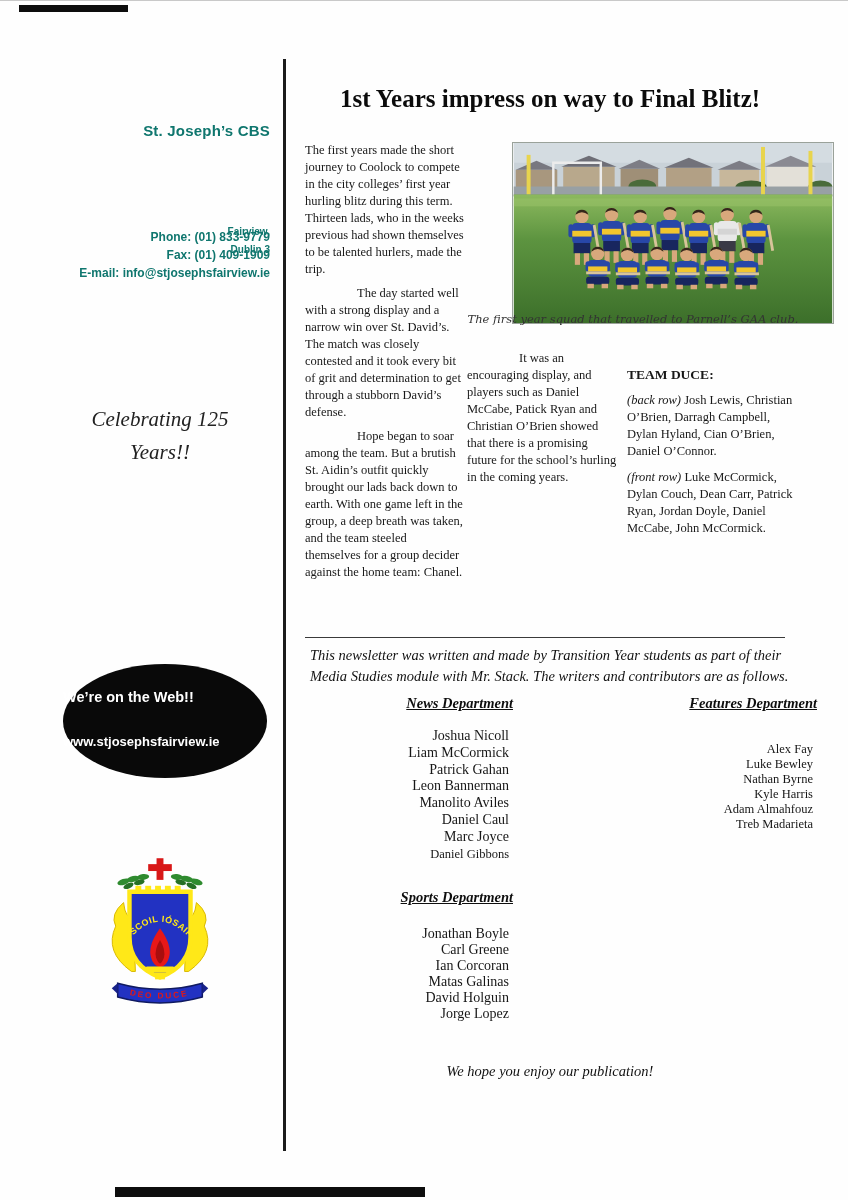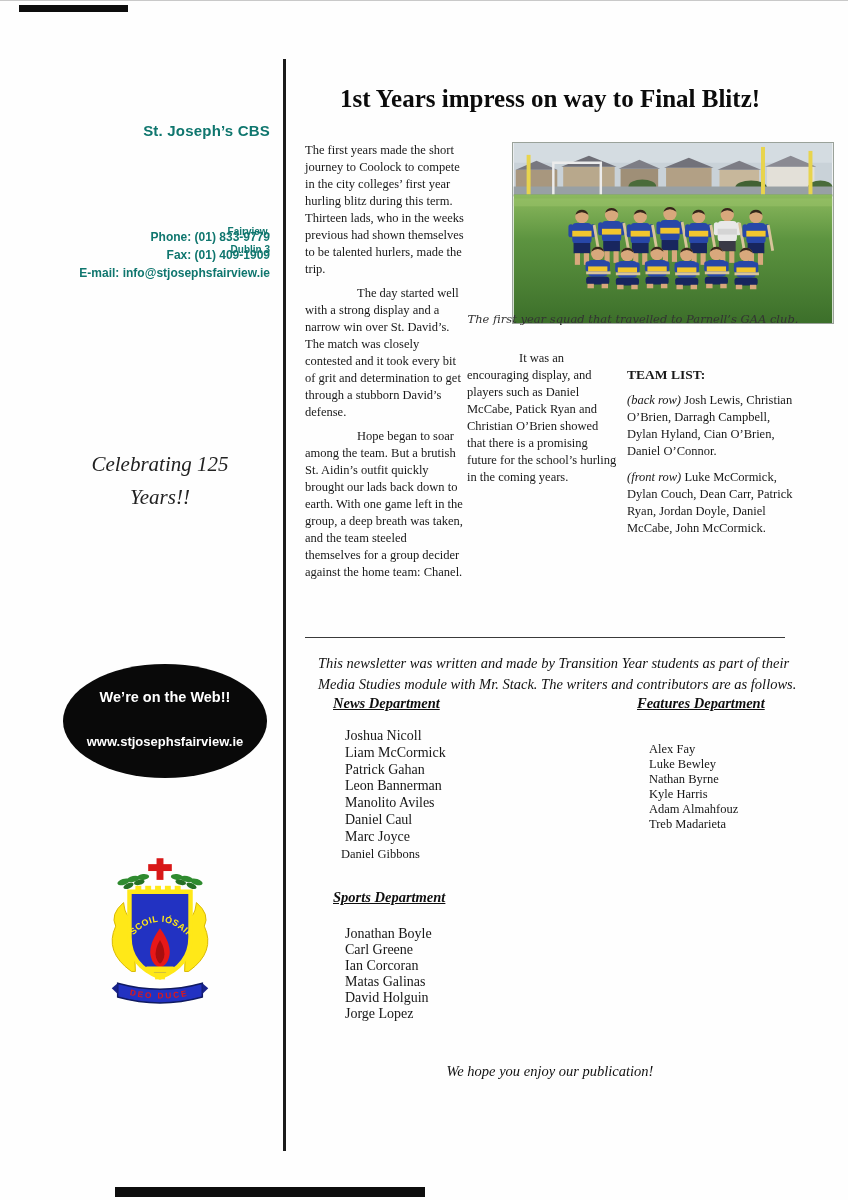--- a/index.html
+++ b/index.html
@@ -14,24 +14,24 @@
   .artifact-bottom{left:115px;top:1186px;width:310px;height:10px;}
   .vdivider{position:absolute;left:283px;top:58px;width:3px;height:1092px;background:#1c1c1c;}
 
   
   .sidebar-text{position:absolute;left:50px;width:220px;text-align:right;
     font-family:Liberation Sans, sans-serif;font-weight:bold;color:#0f766e;}
   .school-name{top:121px;font-size:15px;letter-spacing:0.2px;}
   .address-block{top:198px;font-size:10px;line-height:18px;margin-top:24px;}
   .contact-block{top:227px;font-size:12px;line-height:18px;}
   .anniversary{position:absolute;left:75px;top:402px;width:170px;text-align:center;
-    font-family:"Liberation Serif", serif;font-style:italic;font-size:21px;line-height:33px;color:#222;margin-top:45px;}
+    font-family:"Liberation Serif", serif;font-style:italic;font-size:21px;line-height:33px;color:#222;}
   .web-oval{position:absolute;left:63px;top:663px;width:204px;height:114px;background:#090909;
     border-radius:50%;display:flex;flex-direction:column;justify-content:space-between;
-    padding:25px 0 29px;box-sizing:border-box;text-align:center;color:#ffffff;
+    padding:25px 0 29px;box-sizing:border-box;color:#ffffff;
     font-family:"Liberation Sans", sans-serif;font-weight:bold;}
   .web-line1{font-size:14.5px;}
   .web-line2{font-size:13px;}
   .crest{position:absolute;left:96px;top:854px;width:128px;height:164px;}
 
   
   .headline{position:absolute;left:300px;top:84px;width:500px;margin:0;
     font-family:Liberation Serif, serif;font-weight:bold;font-size:25px;color:#0b0b0b;text-align:center;}
   .photo{position:absolute;left:472px;top:125px;width:322px;height:182px;border:1px solid #9aa29a;box-sizing:border-box;}
   .photo svg{display:block;}
@@ -41,26 +41,26 @@
   .col p{margin:0 0 7px 0;}
   .col p.indent{text-indent:52px;}
   .col1{left:305px;top:141px;width:160px;}
   .col2{left:467px;top:349px;width:150px;}
   .col3{left:627px;top:365px;width:172px;}
   .team-header{font-weight:bold;font-size:13.5px;margin:0 0 8px 0;}
   .row-label{font-style:italic;}
   .col3 p{margin:0 0 9px 0;}
 
   .rule{position:absolute;left:305px;top:636px;width:480px;border:none;border-top:1.5px solid #3a3a3a;margin:0;}
-  .credits-intro{position:absolute;left:310px;top:644px;width:486px;margin:8px;
+  .credits-intro{position:absolute;left:310px;top:644px;width:486px;margin:0;
     font-style:italic;font-size:14.5px;line-height:21px;color:#111;}
 
-  .dept{position:absolute;}
+  .dept{position:absolute;text-align:right;}
   .dept-header{font-weight:bold;font-style:italic;font-size:14.5px;text-decoration:underline;color:#0e0e0e;}
-  .dept-list{list-style:none;margin:12px;padding:0;color:#161616;}
+  .dept-list{list-style:none;margin:4px;padding:0;color:#161616;}
   .dept-news{left:333px;top:694px;width:180px;}
   .dept-news .dept-list{margin-top:16px;font-size:14px;line-height:16.8px;}
   .dept-news .dept-list li.small{font-size:12.5px;margin-left:-4px;}
   .dept-features{left:637px;top:694px;width:180px;}
   .dept-features .dept-list{margin-top:30px;font-size:12.5px;line-height:15px;}
   .dept-sports{left:333px;top:888px;width:180px;}
   .dept-sports .dept-list{margin-top:20px;font-size:14px;line-height:16px;}
 
   .closing{position:absolute;left:300px;top:1062px;width:500px;margin:0;text-align:center;
     font-style:italic;font-size:14.5px;color:#111;}
@@ -241,21 +241,21 @@
     <p>The first years made the short journey to Coolock to compete in the city colleges’ first year hurling blitz during this term. Thirteen lads, who in the weeks previous had shown themselves to be talented hurlers, made the trip.</p>
     <p class="indent">The day started well with a strong display and a narrow win over St. David’s. The match was closely contested and it took every bit of grit and determination to get through a stubborn David’s defense.</p>
     <p class="indent">Hope began to soar among the team. But a brutish St. Aidin’s outfit quickly brought our lads back down to earth. With one game left in the group, a deep breath was taken, and the team steeled themselves for a group decider against the home team: Chanel.</p>
   </div>
 
   <div class="col col2">
     <p class="indent">It was an encouraging display, and players such as Daniel McCabe, Patick Ryan and Christian O’Brien showed that there is a promising future for the school’s hurling in the coming years.</p>
   </div>
 
   <div class="col col3">
-    <p class="team-header">TEAM LIST:</p>
+    <p class="team-header">TEAM DUCE:</p>
     <p><span class="row-label">(back row) </span><span>Josh Lewis, Christian O’Brien, Darragh Campbell, Dylan Hyland, Cian O’Brien, Daniel O’Connor.</span></p>
     <p><span class="row-label">(front row) </span><span>Luke McCormick, Dylan Couch, Dean Carr, Patrick Ryan, Jordan Doyle, Daniel McCabe, John McCormick.</span></p>
   </div>
 
   <hr class="rule">
 
   <p class="credits-intro">This newsletter was written and made by Transition Year students as part of their Media Studies module with Mr. Stack. The writers and contributors are as follows.</p>
 
   <div class="dept dept-news">
     <div class="dept-header">News Department</div>

